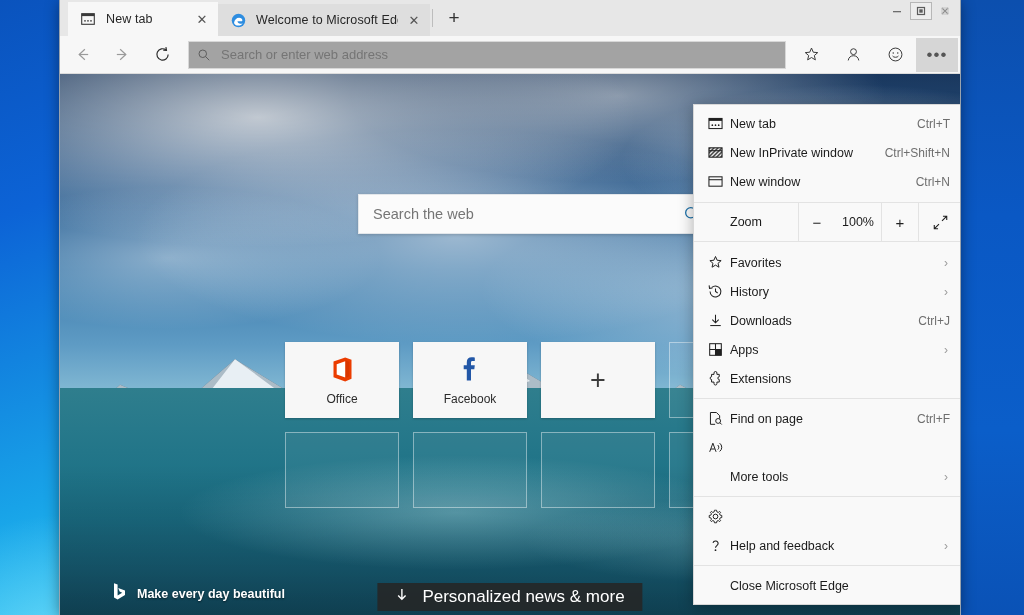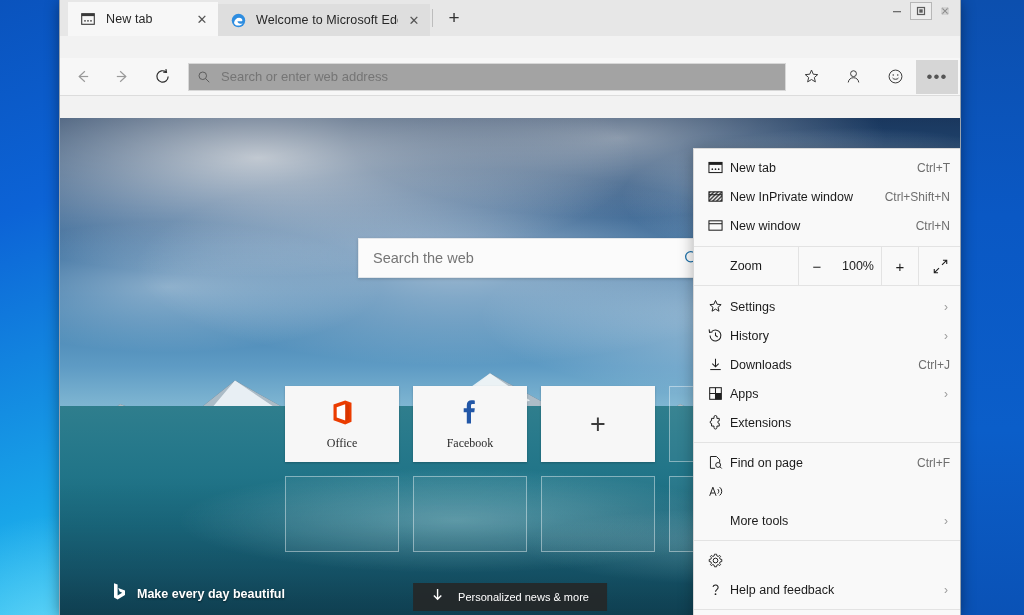--- a/index.html
+++ b/index.html
@@ -24,21 +24,21 @@
     position: absolute; left: -60px; bottom: -40px; width: 300px; height: 160px;
     background: radial-gradient(ellipse at 40% 100%, rgba(160,235,255,.55), rgba(160,235,255,0) 62%);
     pointer-events: none;
   }
 
   
   #browser-window {
     position: absolute; left: 60px; top: 0; width: 900px; height: 615px;
     background: #f2f2f2;
     box-shadow: 0 0 0 1px #9aa3ad, 0 2px 14px rgba(0,0,0,.45);
-    display: flex; flex-direction: column; gap: 22px;
+    display: flex; flex-direction: column;
   }
 
   
   #tab-strip {
     height: 36px; background: #e7e7e7;
     display: flex; align-items: flex-end; position: relative;
     padding-left: 8px;
   }
   .tab {
     height: 32px; display: flex; align-items: center;
@@ -150,39 +150,39 @@
     display: grid; grid-template-columns: repeat(4, 114px);
     grid-template-rows: 76px 76px; gap: 14px 14px;
   }
   .tile {
     width: 114px; height: 76px;
     display: flex; flex-direction: column; align-items: center;
     justify-content: center; gap: 8px;
   }
   .tile.filled { background: #f7f7f7; box-shadow: 0 1px 2px rgba(0,0,0,.22); }
   .tile.empty { border: 1px solid rgba(255,255,255,.42); background: rgba(255,255,255,.05); }
-  .tile-label { font-size: 12px; color: #2b2b2b; font-family: Liberation Serif, serif; }
+  .tile-label { font-size: 12px; color: #2b2b2b; }
   .tile-icon { height: 30px; display: flex; align-items: center; justify-content: center; }
   #tile-add-glyph { font-size: 27px; font-weight: 300; color: #3c3c3c; line-height: 1; }
 
   
   #bing-attribution {
     position: absolute; left: 52px; bottom: 10px;
     display: flex; align-items: center; gap: 10px;
   }
   #bing-attribution-text {
     font-size: 12.5px; color: #fff; font-weight: bold;
     text-shadow: 0 1px 2px rgba(0,0,0,.55);
   }
   #news-button {
     position: absolute; left: 50%; transform: translateX(-50%); bottom: 4px;
     height: 28px; background: rgba(38,38,38,.88);
     display: flex; align-items: center; gap: 14px; padding: 0 18px;
   }
-  #news-button-label { font-size: 11px; color: #fff; }
+  #news-button-label { font-size: 17px; color: #fff; }
 
   
   #settings-menu {
     position: absolute; left: 633px; top: 30px; width: 270px;
     background: #f9f9f9; border: 1px solid #d8d8d8;
     box-shadow: 0 3px 14px rgba(0,0,0,.30);
     padding: 4px 0 0 0; z-index: 40;
     display: flex; flex-direction: column;
   }
   .menu-item {
@@ -468,21 +468,21 @@
         </div>
 
         <div style="height:6px"></div>
 
         <div class="menu-item">
           <span class="menu-icon">
             <svg width="15" height="15" viewBox="0 0 16 16">
               <path d="M8 1.6 L9.75 5.6 L14 6 L10.7 8.85 L11.7 13 L8 10.8 L4.3 13 L5.3 8.85 L2 6 L6.25 5.6 Z" fill="none" stroke="#1f1f1f" stroke-width="1.05" stroke-linejoin="round"></path>
             </svg>
           </span>
-          <span class="menu-label">Settings</span>
+          <span class="menu-label">Favorites</span>
           <span class="menu-chevron">›</span>
         </div>
 
         <div class="menu-item">
           <span class="menu-icon">
             <svg width="15" height="15" viewBox="0 0 16 16">
               <path d="M2.2 8 A5.8 5.8 0 1 0 4.1 3.7" fill="none" stroke="#1f1f1f" stroke-width="1.1"></path>
               <path d="M1.2 1.4 L1.6 4.6 L4.7 4.2" fill="none" stroke="#1f1f1f" stroke-width="1.1"></path>
               <path d="M8 4.8 V8 L10.3 9.6" fill="none" stroke="#1f1f1f" stroke-width="1.1"></path>
             </svg>

